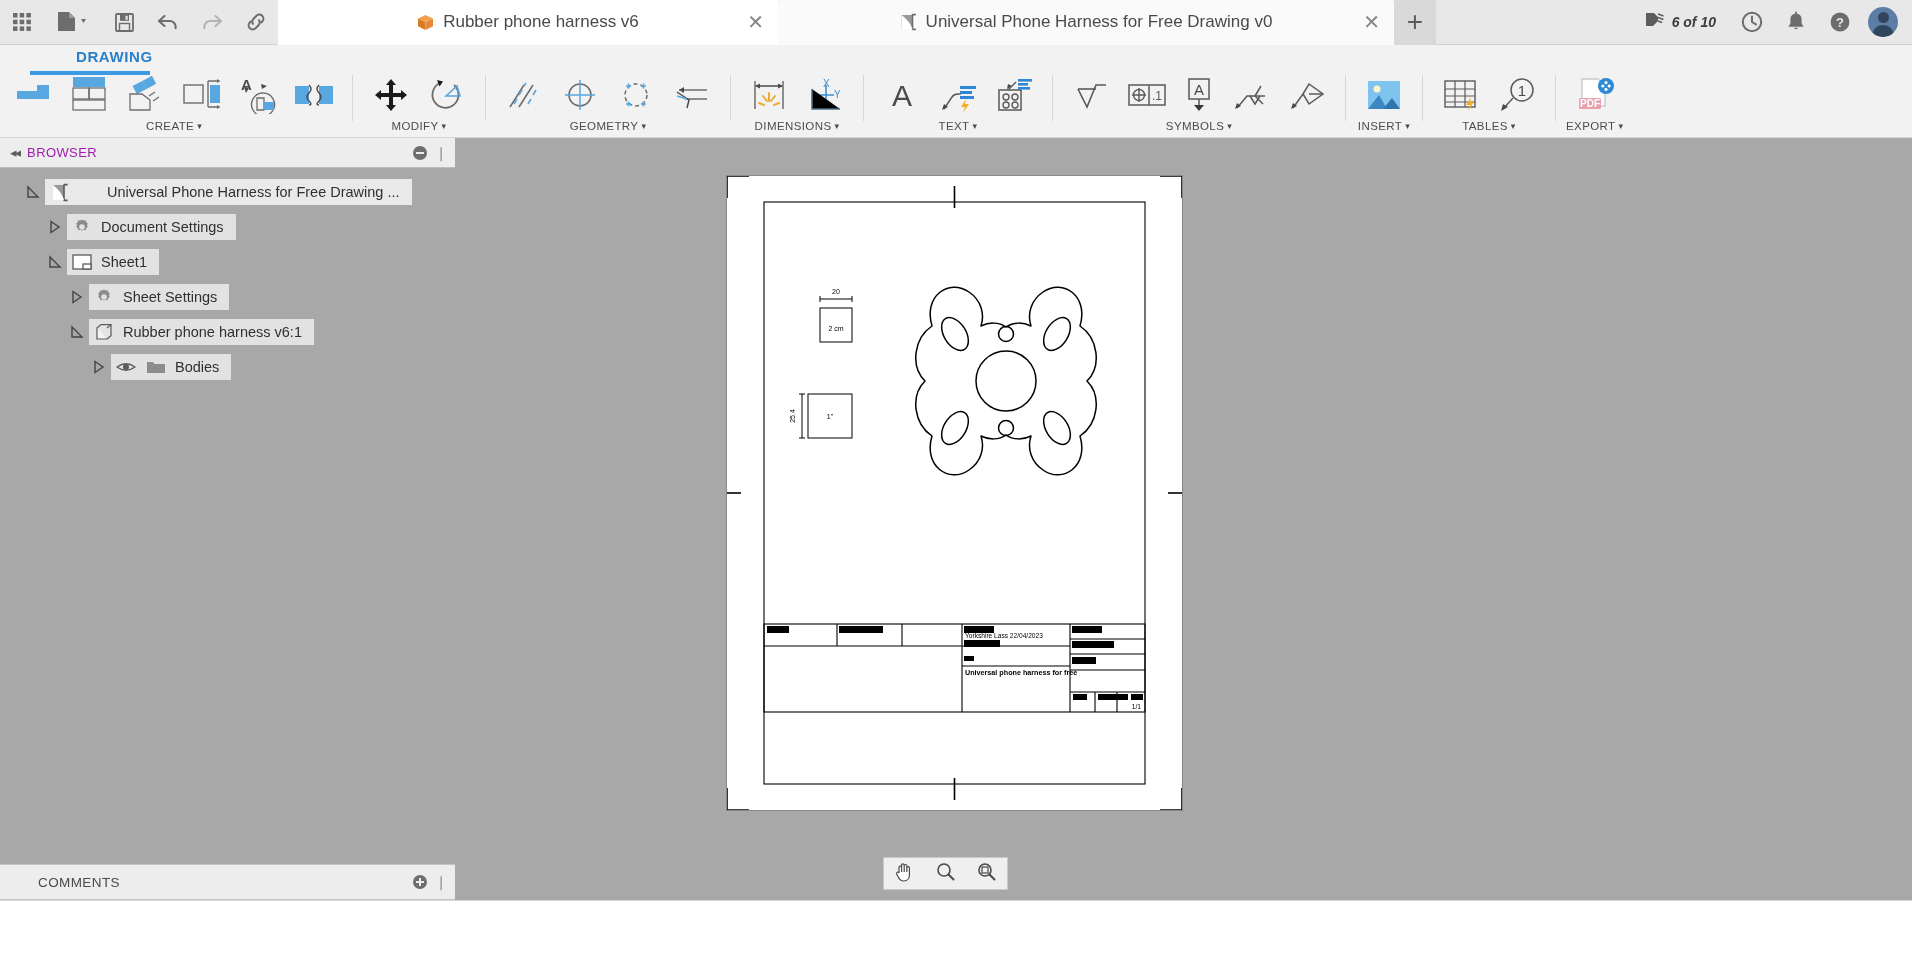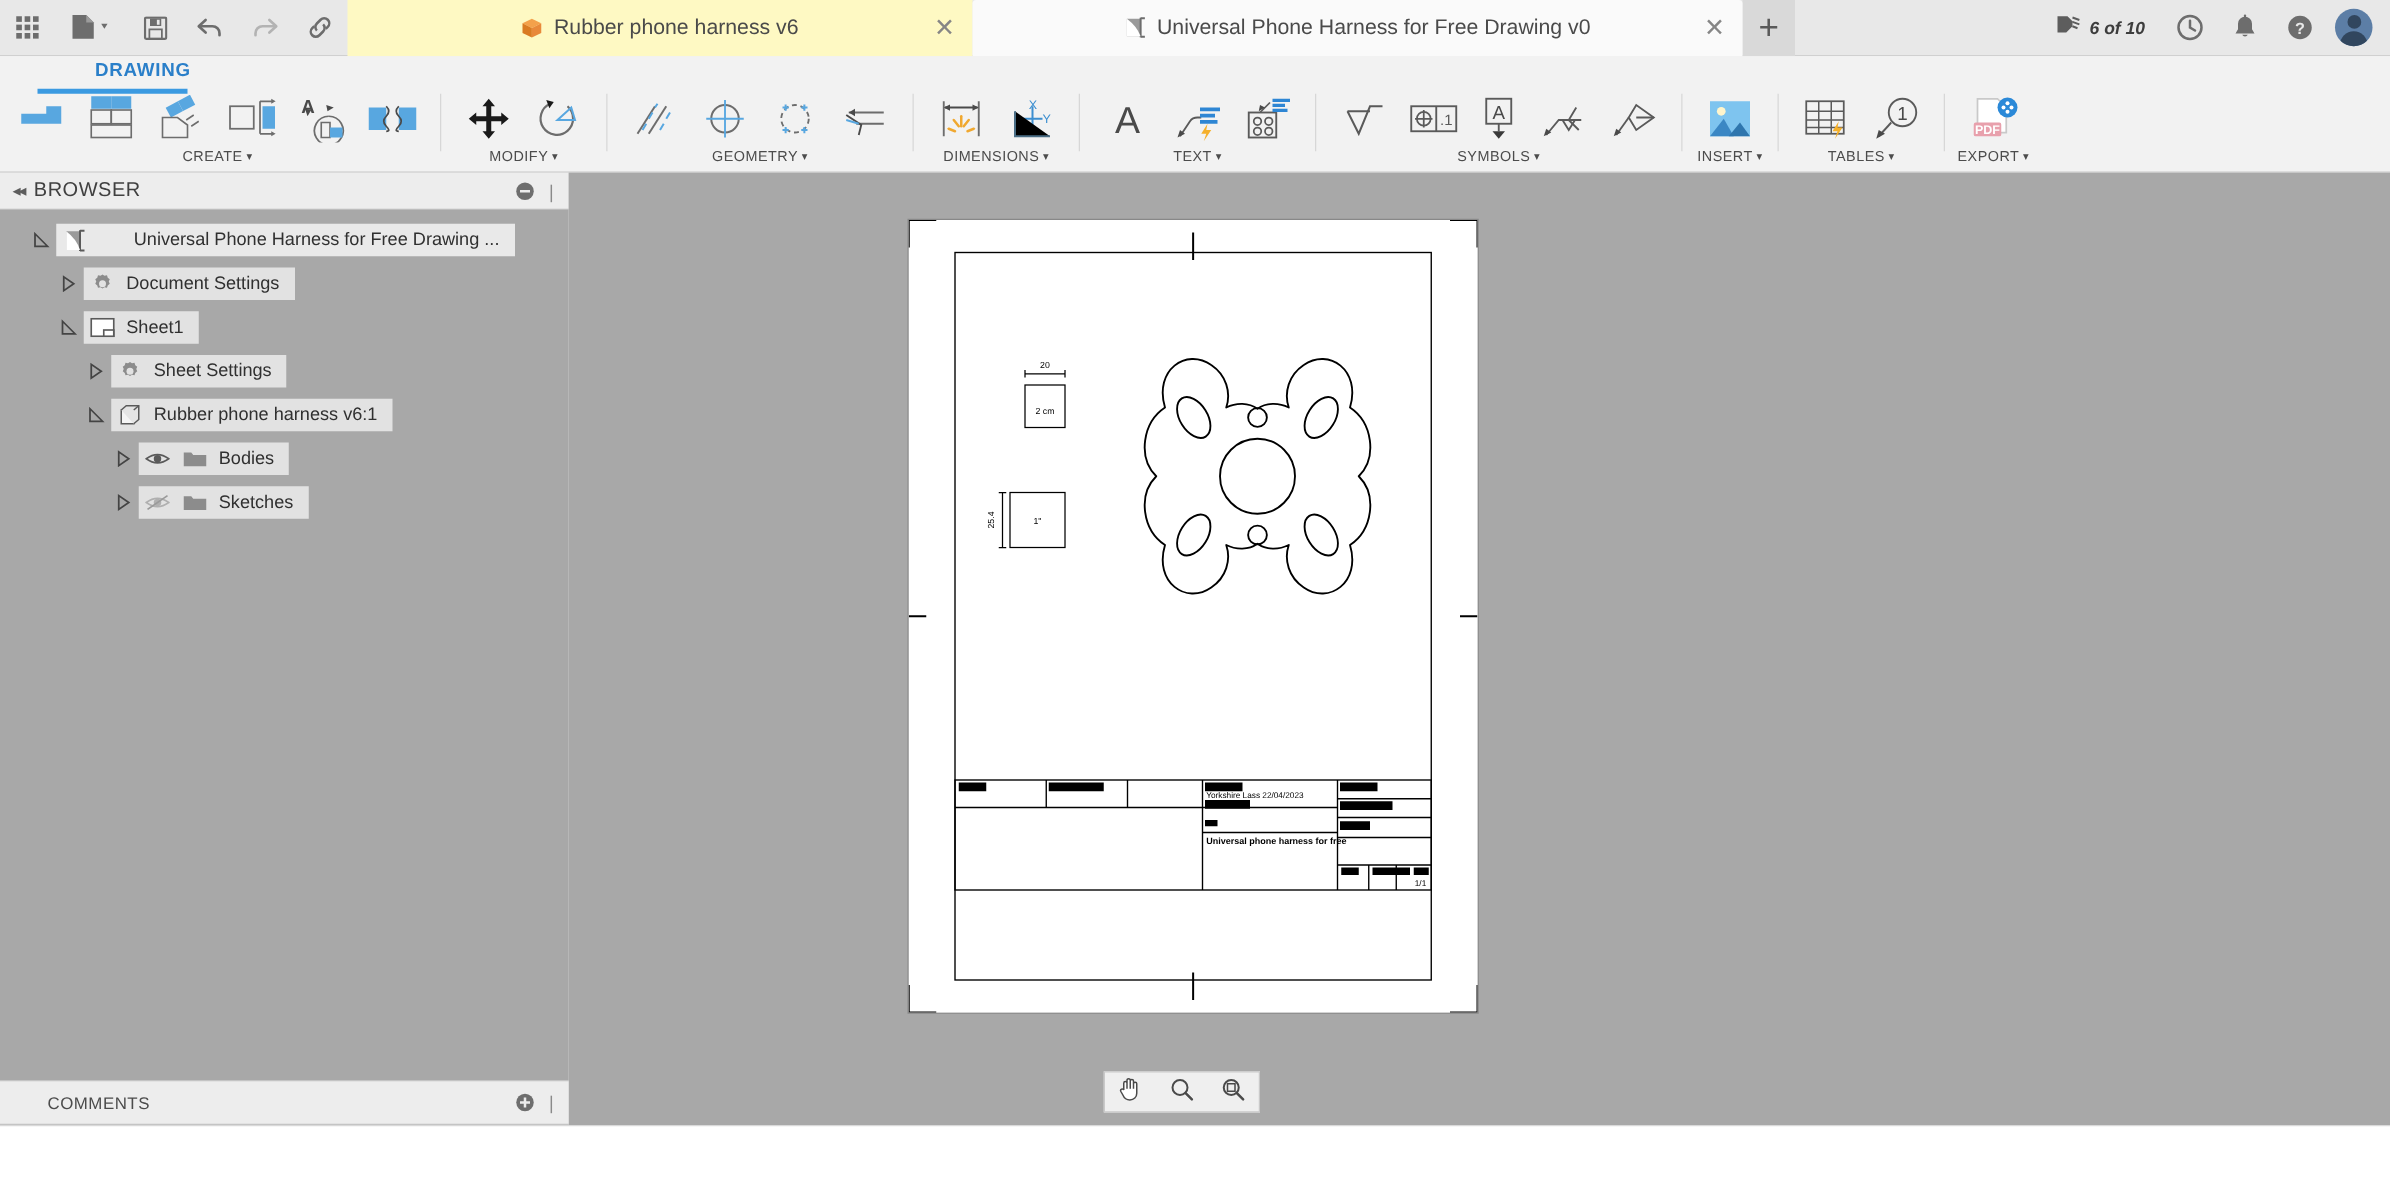--- a/index.html
+++ b/index.html
@@ -26,21 +26,21 @@
   }
   .tb-icon svg { display: block; }
 
   
   .tabs { display: flex; align-items: flex-end; height: 45px; flex: 1; }
   .tab {
     height: 45px; display: flex; align-items: center; justify-content: center;
     position: relative; padding: 0 14px;
     font-size: 17px; color: #4a4a4a;
   }
-  .tab.inactive { background: #fef9c3; width: 500px; justify-content: center; }
+  .tab.inactive { background: #ffffff; width: 500px; justify-content: center; }
   .tab.active { background: #fafafa; width: 616px; border-top-left-radius:3px; border-top-right-radius:3px;}
   .tab-label { white-space: nowrap; overflow: hidden; text-overflow: ellipsis; }
   .tab-ico { margin-right: 9px; display:flex; align-items:center;}
   .tab-close {
     position: absolute; right: 14px; top: 50%; transform: translateY(-50%);
     font-size: 20px; color: #868686; line-height: 1; cursor: pointer;
     font-family: "DejaVu Sans", sans-serif; font-weight: 300;
   }
   .tab-plus {
     width: 42px; height: 45px; display: flex; align-items: center; justify-content: center;
@@ -94,21 +94,21 @@
   
   .browser {
     position: absolute; left: 0; top: 138px; width: 455px; height: 726px;
     background: #a8a8a8;
   }
   .browser-head {
     height: 30px; background: #ededed; display: flex; align-items: center;
     border-bottom: 1px solid #bdbdbd; position: relative;
   }
   .bh-collapse { padding: 0 8px 0 10px; color: #5d5d5d; font-size: 13px; letter-spacing: -2px;}
-  .bh-title { font-size: 16px; color: #404040; letter-spacing: .4px; }
+  .bh-title { font-size: 13px; color: #a21caf; letter-spacing: .4px; }
   .bh-right { position: absolute; right: 8px; display: flex; align-items: center; gap: 8px;}
   .bh-dot {
     width: 14px; height: 14px; border-radius: 50%; background: #6e6e6e; position: relative;
   }
   .bh-dot::after { content:""; position:absolute; left:3px; top:6px; width:8px; height:2px; background:#ededed;}
   .bh-grip { color: #8a8a8a; font-size: 14px; }
 
   .tree { padding-top: 10px; font-size: 14.5px; color: #303030; }
   .tnode { display: flex; align-items: center; height: 28px; margin-bottom: 7px; }
   .tarrow {
@@ -722,42 +722,20 @@
           </span>
           <span class="ticon">
             <svg width="20" height="16" viewBox="0 0 20 16">
               <path d="M1 3 h6 l1.6 2 h10.4 v9 h-18 z" fill="#8c8c8c"></path>
             </svg>
           </span>
           <span class="tlabel">Bodies</span>
         </span>
       </div>
 
-      <div class="tnode" style="padding-left:90px">
-        <span class="tarrow">
-          <svg width="14" height="14" viewBox="0 0 14 14">
-              <path d="M3 1.5 v11 l8 -5.5 z" fill="none" stroke="#444" stroke-width="1.4"></path>
-            </svg>
-        </span>
-        <span class="tlabel-wrap">
-          <span class="ticon">
-            <svg width="20" height="14" viewBox="0 0 20 14">
-              <path d="M1 7 q9 -6.5 18 0 q-9 6.5 -18 0 z" fill="none" stroke="#b0b0b0" stroke-width="1.3"></path>
-              <circle cx="10" cy="7" r="3" fill="#b0b0b0"></circle>
-              <path d="M2 12.5 L18 1.5" stroke="#9a9a9a" stroke-width="1.4"></path>
-            </svg>
-          </span>
-          <span class="ticon">
-            <svg width="20" height="16" viewBox="0 0 20 16">
-              <path d="M1 3 h6 l1.6 2 h10.4 v9 h-18 z" fill="#8c8c8c"></path>
-            </svg>
-          </span>
-          <span class="tlabel">Sketches</span>
-        </span>
-      </div>
 
     </div>
   </div>
 
   <div class="comments">
     <span class="ct">COMMENTS</span>
     <span class="cright">
       <span class="c-dot"></span>
       <span class="bh-grip">❘</span>
     </span>

